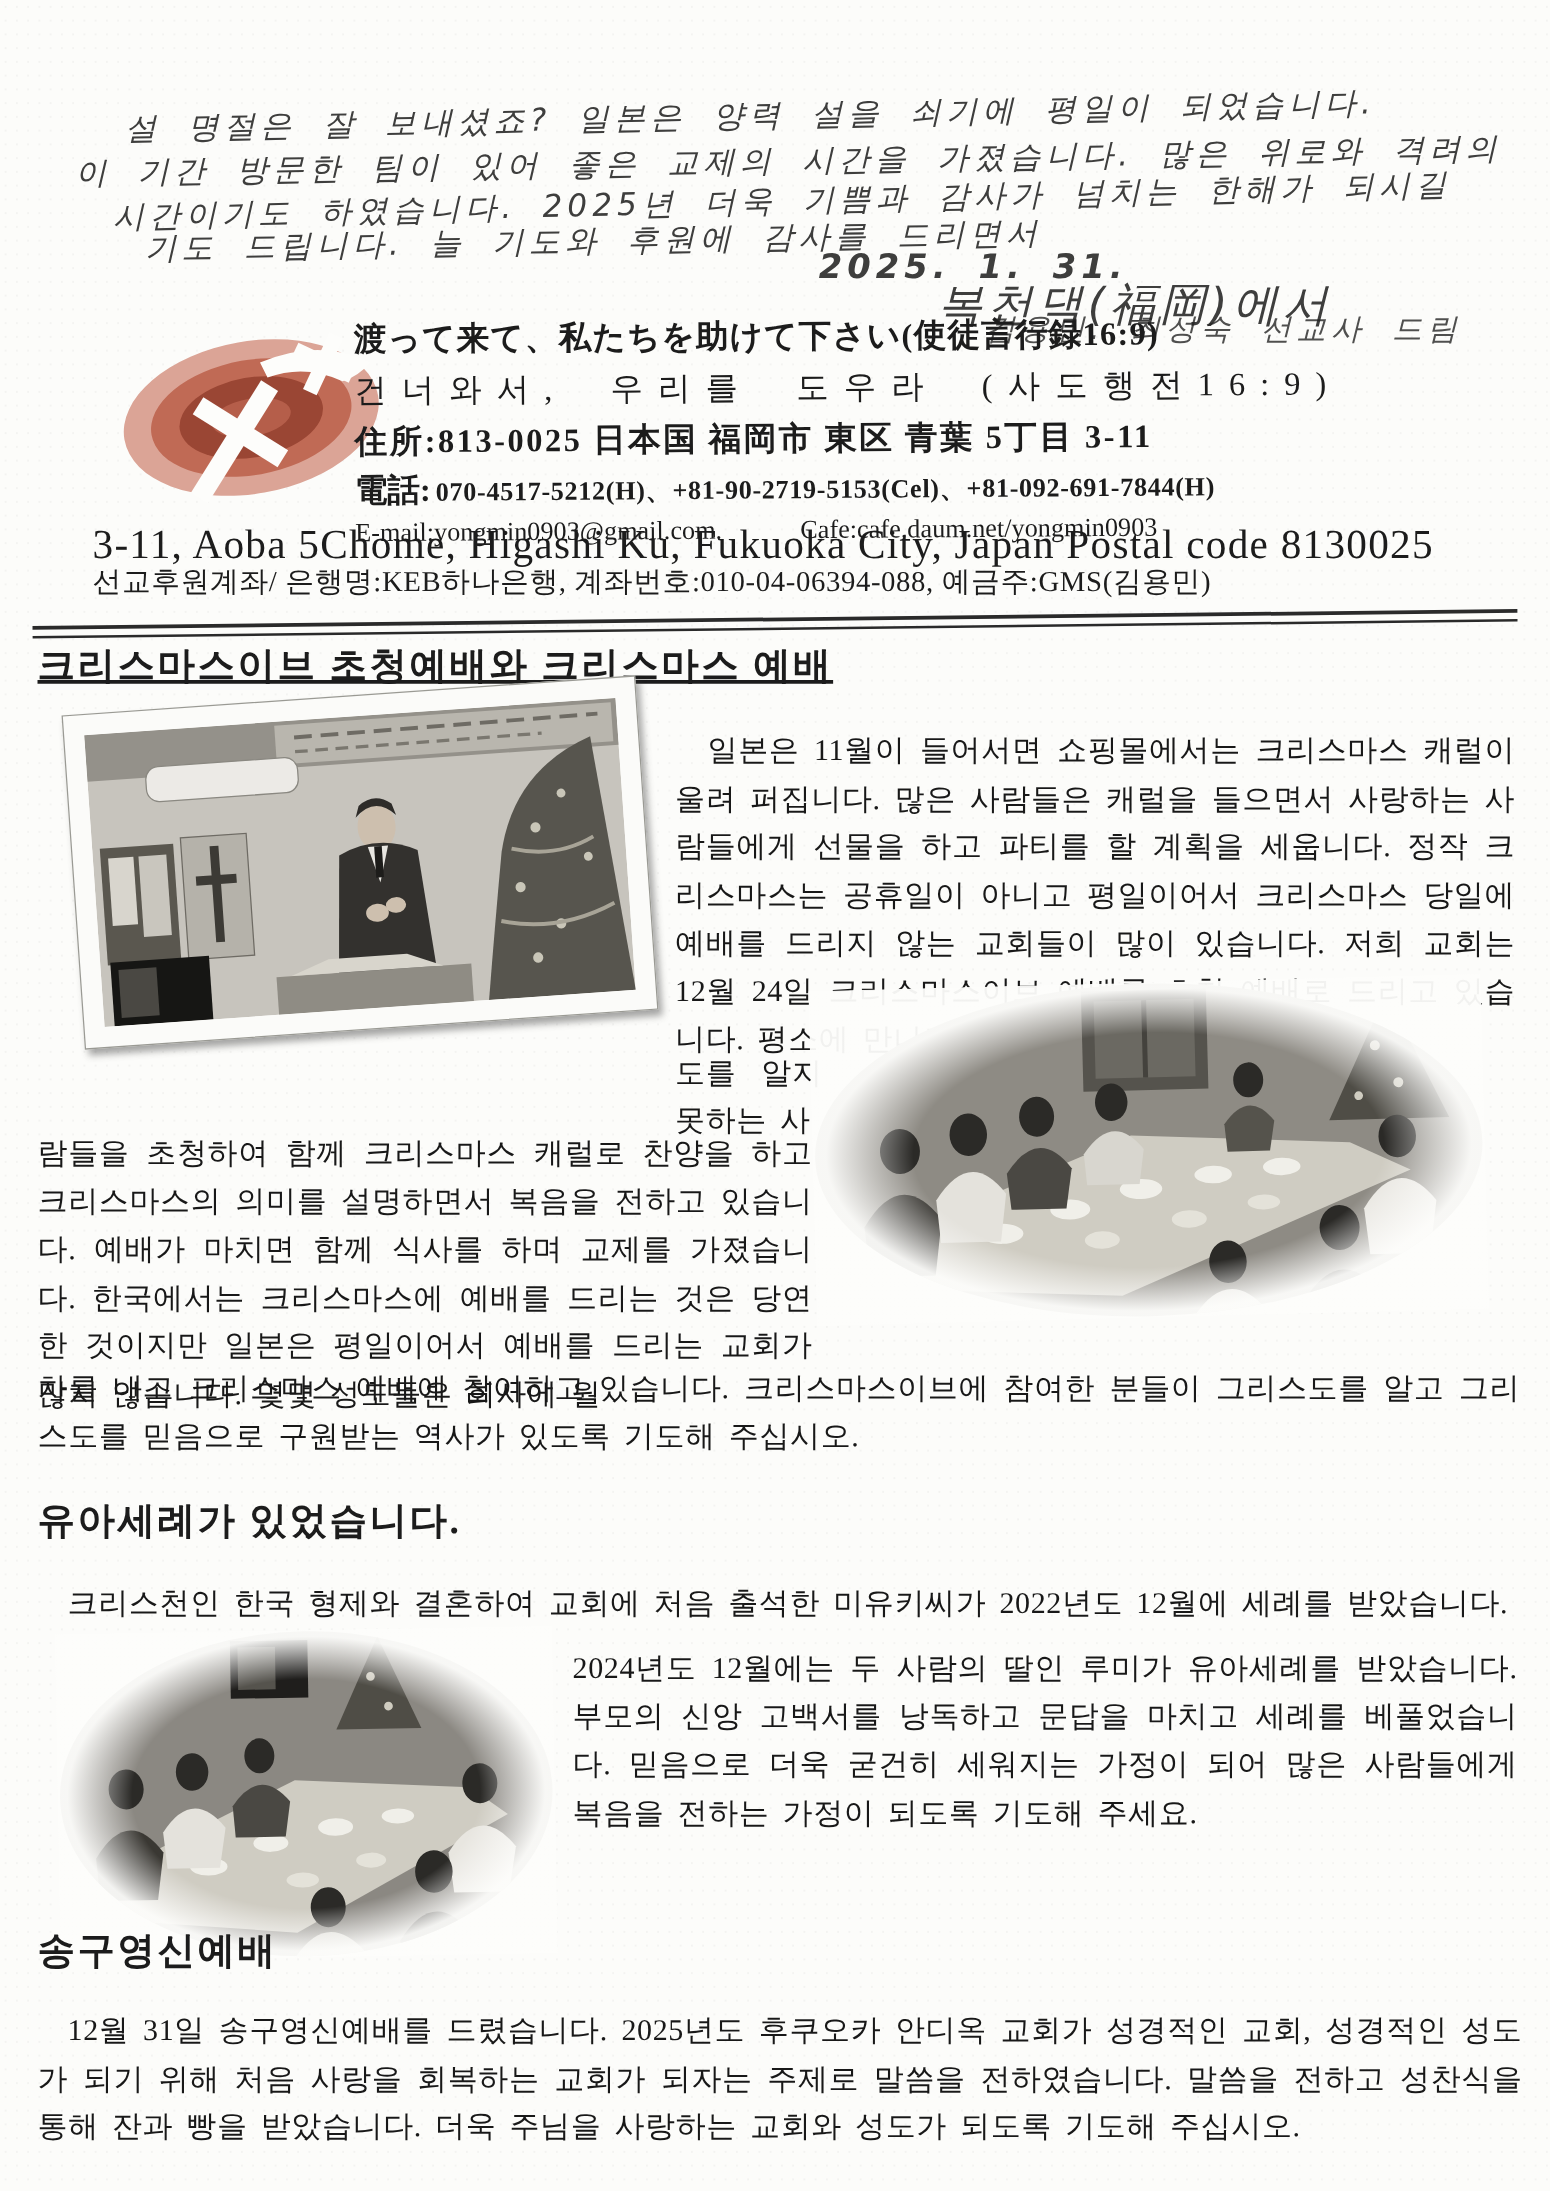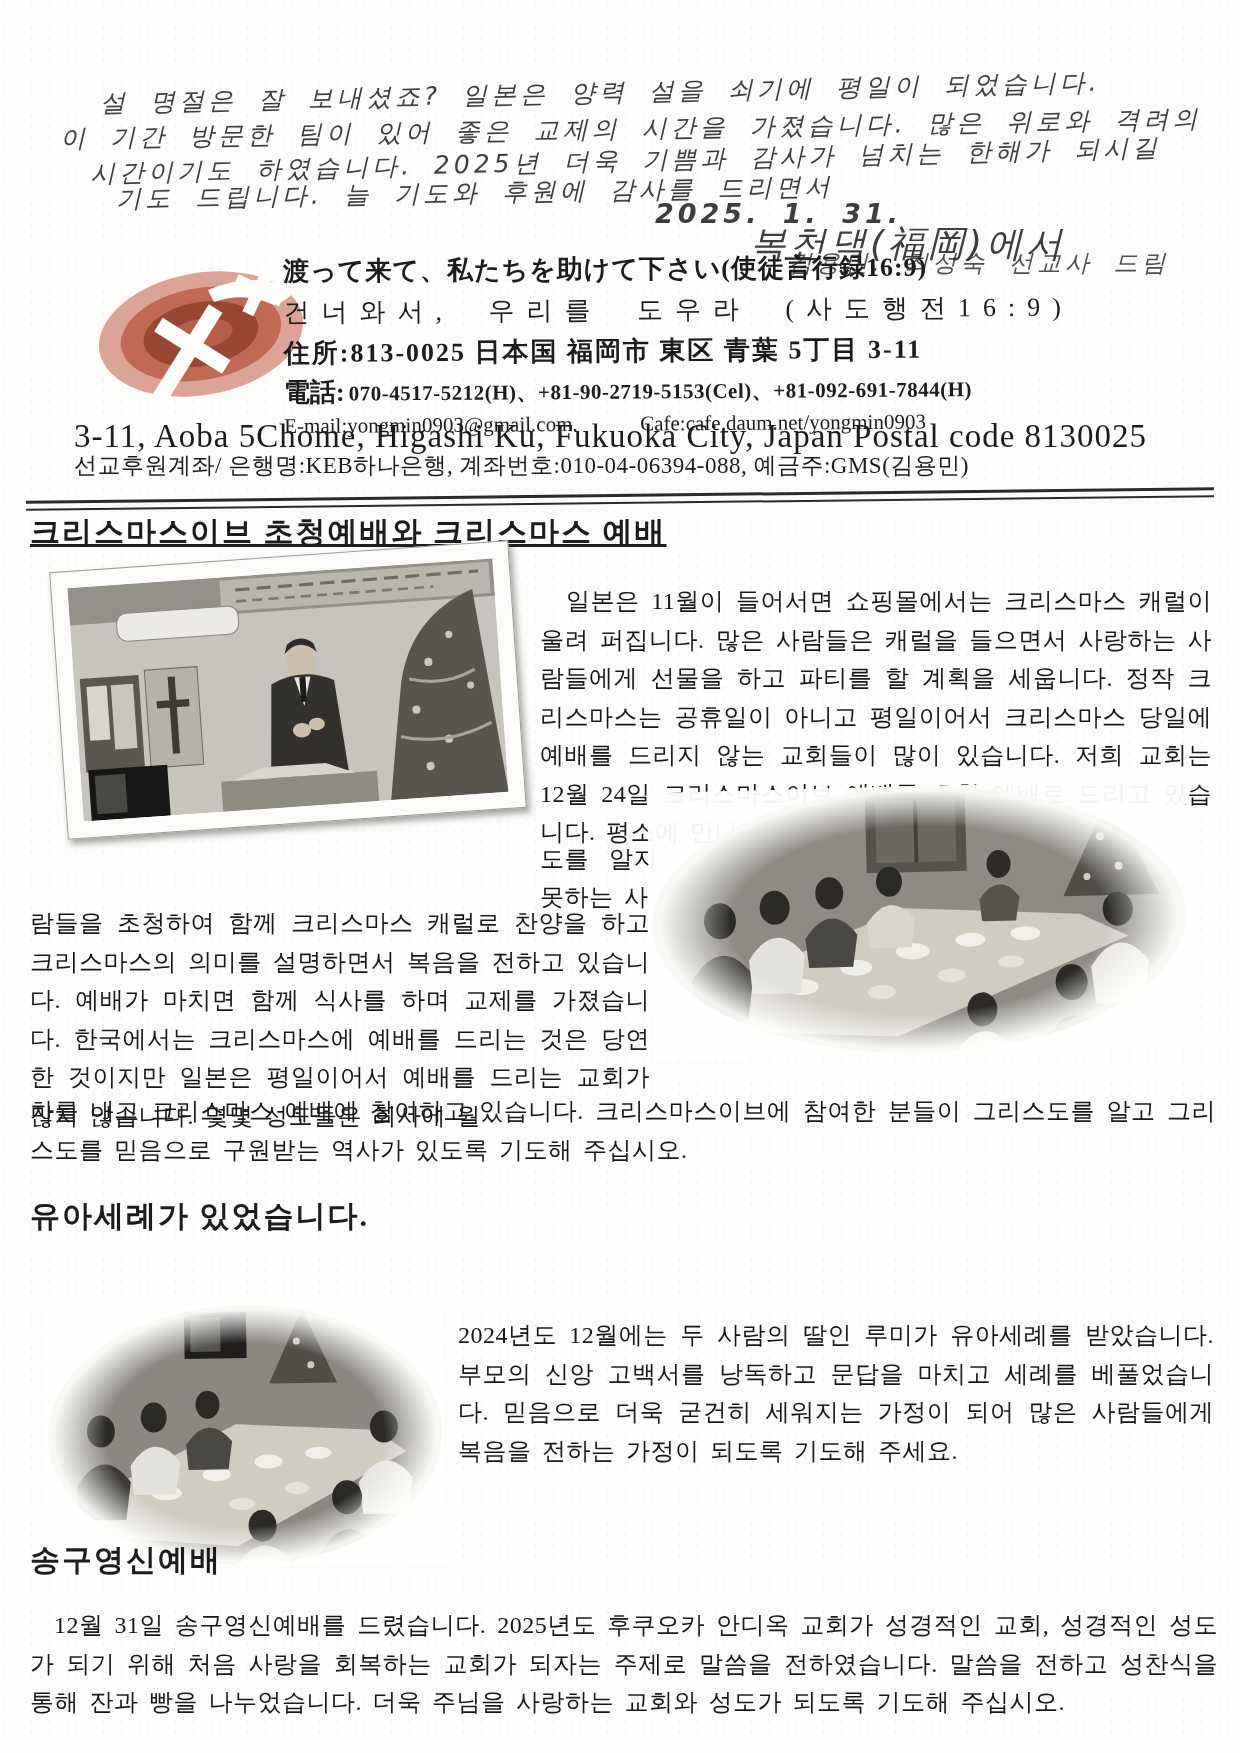--- a/index.html
+++ b/index.html
@@ -215,20 +215,21 @@
           <path d="M330 115 q20 -28 40 -2 l-4 24 h-34 z" fill="#55534c"></path>
       </g>
       <rect width="538" height="268" fill="url(#vg2)"></rect>
     </svg>
   </div>
 
   <div class="body-text p-left">람들을 초청하여 함께 크리스마스 캐럴로 찬양을 하고 크리스마스의 의미를 설명하면서 복음을 전하고 있습니다. 예배가 마치면 함께 식사를 하며 교제를 가졌습니다. 한국에서는 크리스마스에 예배를 드리는 것은 당연한 것이지만 일본은 평일이어서 예배를 드리는 교회가 많지 않습니다. 몇몇 성도들은 회사에 월</div>
   <div class="body-text p-bottom">차를 내고 크리스마스 예배에 참여하고 있습니다. 크리스마스이브에 참여한 분들이 그리스도를 알고 그리스도를 믿음으로 구원받는 역사가 있도록 기도해 주십시오.</div>
 
   <h2 class="sec-title t2">유아세례가 있었습니다.</h2>
+  <div class="body-text p2-top">크리스천인 한국 형제와 결혼하여 교회에 처음 출석한 미유키씨가 2022년도 12월에 세례를 받았습니다.</div>
 
   <div class="oval-photo oval3">
     <svg viewBox="0 0 398 262">
       <defs>
         <clipPath id="ov3">
             <ellipse cx="199" cy="131" rx="197" ry="130"></ellipse>
           </clipPath>
         <radialGradient id="vg3">
             <stop offset="70%" stop-color="#ffffff" stop-opacity="0"></stop>
             <stop offset="96%" stop-color="#fdfdfb" stop-opacity="0.95"></stop>
@@ -261,15 +262,15 @@
         <ellipse cx="215" cy="222" rx="14" ry="16" fill="#2b2a27"></ellipse>
           <path d="M188 262 q26 -38 56 -4 l-2 8 h-52 z" fill="#d8d6cf"></path>
       </g>
       <rect width="398" height="262" fill="url(#vg3)"></rect>
     </svg>
   </div>
 
   <div class="body-text p2-right">2024년도 12월에는 두 사람의 딸인 루미가 유아세례를 받았습니다. 부모의 신앙 고백서를 낭독하고 문답을 마치고 세례를 베풀었습니다. 믿음으로 더욱 굳건히 세워지는 가정이 되어 많은 사람들에게 복음을 전하는 가정이 되도록 기도해 주세요.</div>
 
   <h2 class="sec-title t3">송구영신예배</h2>
-  <div class="body-text p3">12월 31일 송구영신예배를 드렸습니다. 2025년도 후쿠오카 안디옥 교회가 성경적인 교회, 성경적인 성도가 되기 위해 처음 사랑을 회복하는 교회가 되자는 주제로 말씀을 전하였습니다. 말씀을 전하고 성찬식을 통해 잔과 빵을 나누었습니다. 더욱 주님을 사랑하는 교회와 성도가 되도록 기도해 주십시오.</div>
+  <div class="body-text p3">12월 31일 송구영신예배를 드렸습니다. 2025년도 후쿠오카 안디옥 교회가 성경적인 교회, 성경적인 성도가 되기 위해 처음 사랑을 회복하는 교회가 되자는 주제로 말씀을 전하였습니다. 말씀을 전하고 성찬식을 통해 잔과 빵을 받았습니다. 더욱 주님을 사랑하는 교회와 성도가 되도록 기도해 주십시오.</div>
 
 </div>
 
 </body></html>

